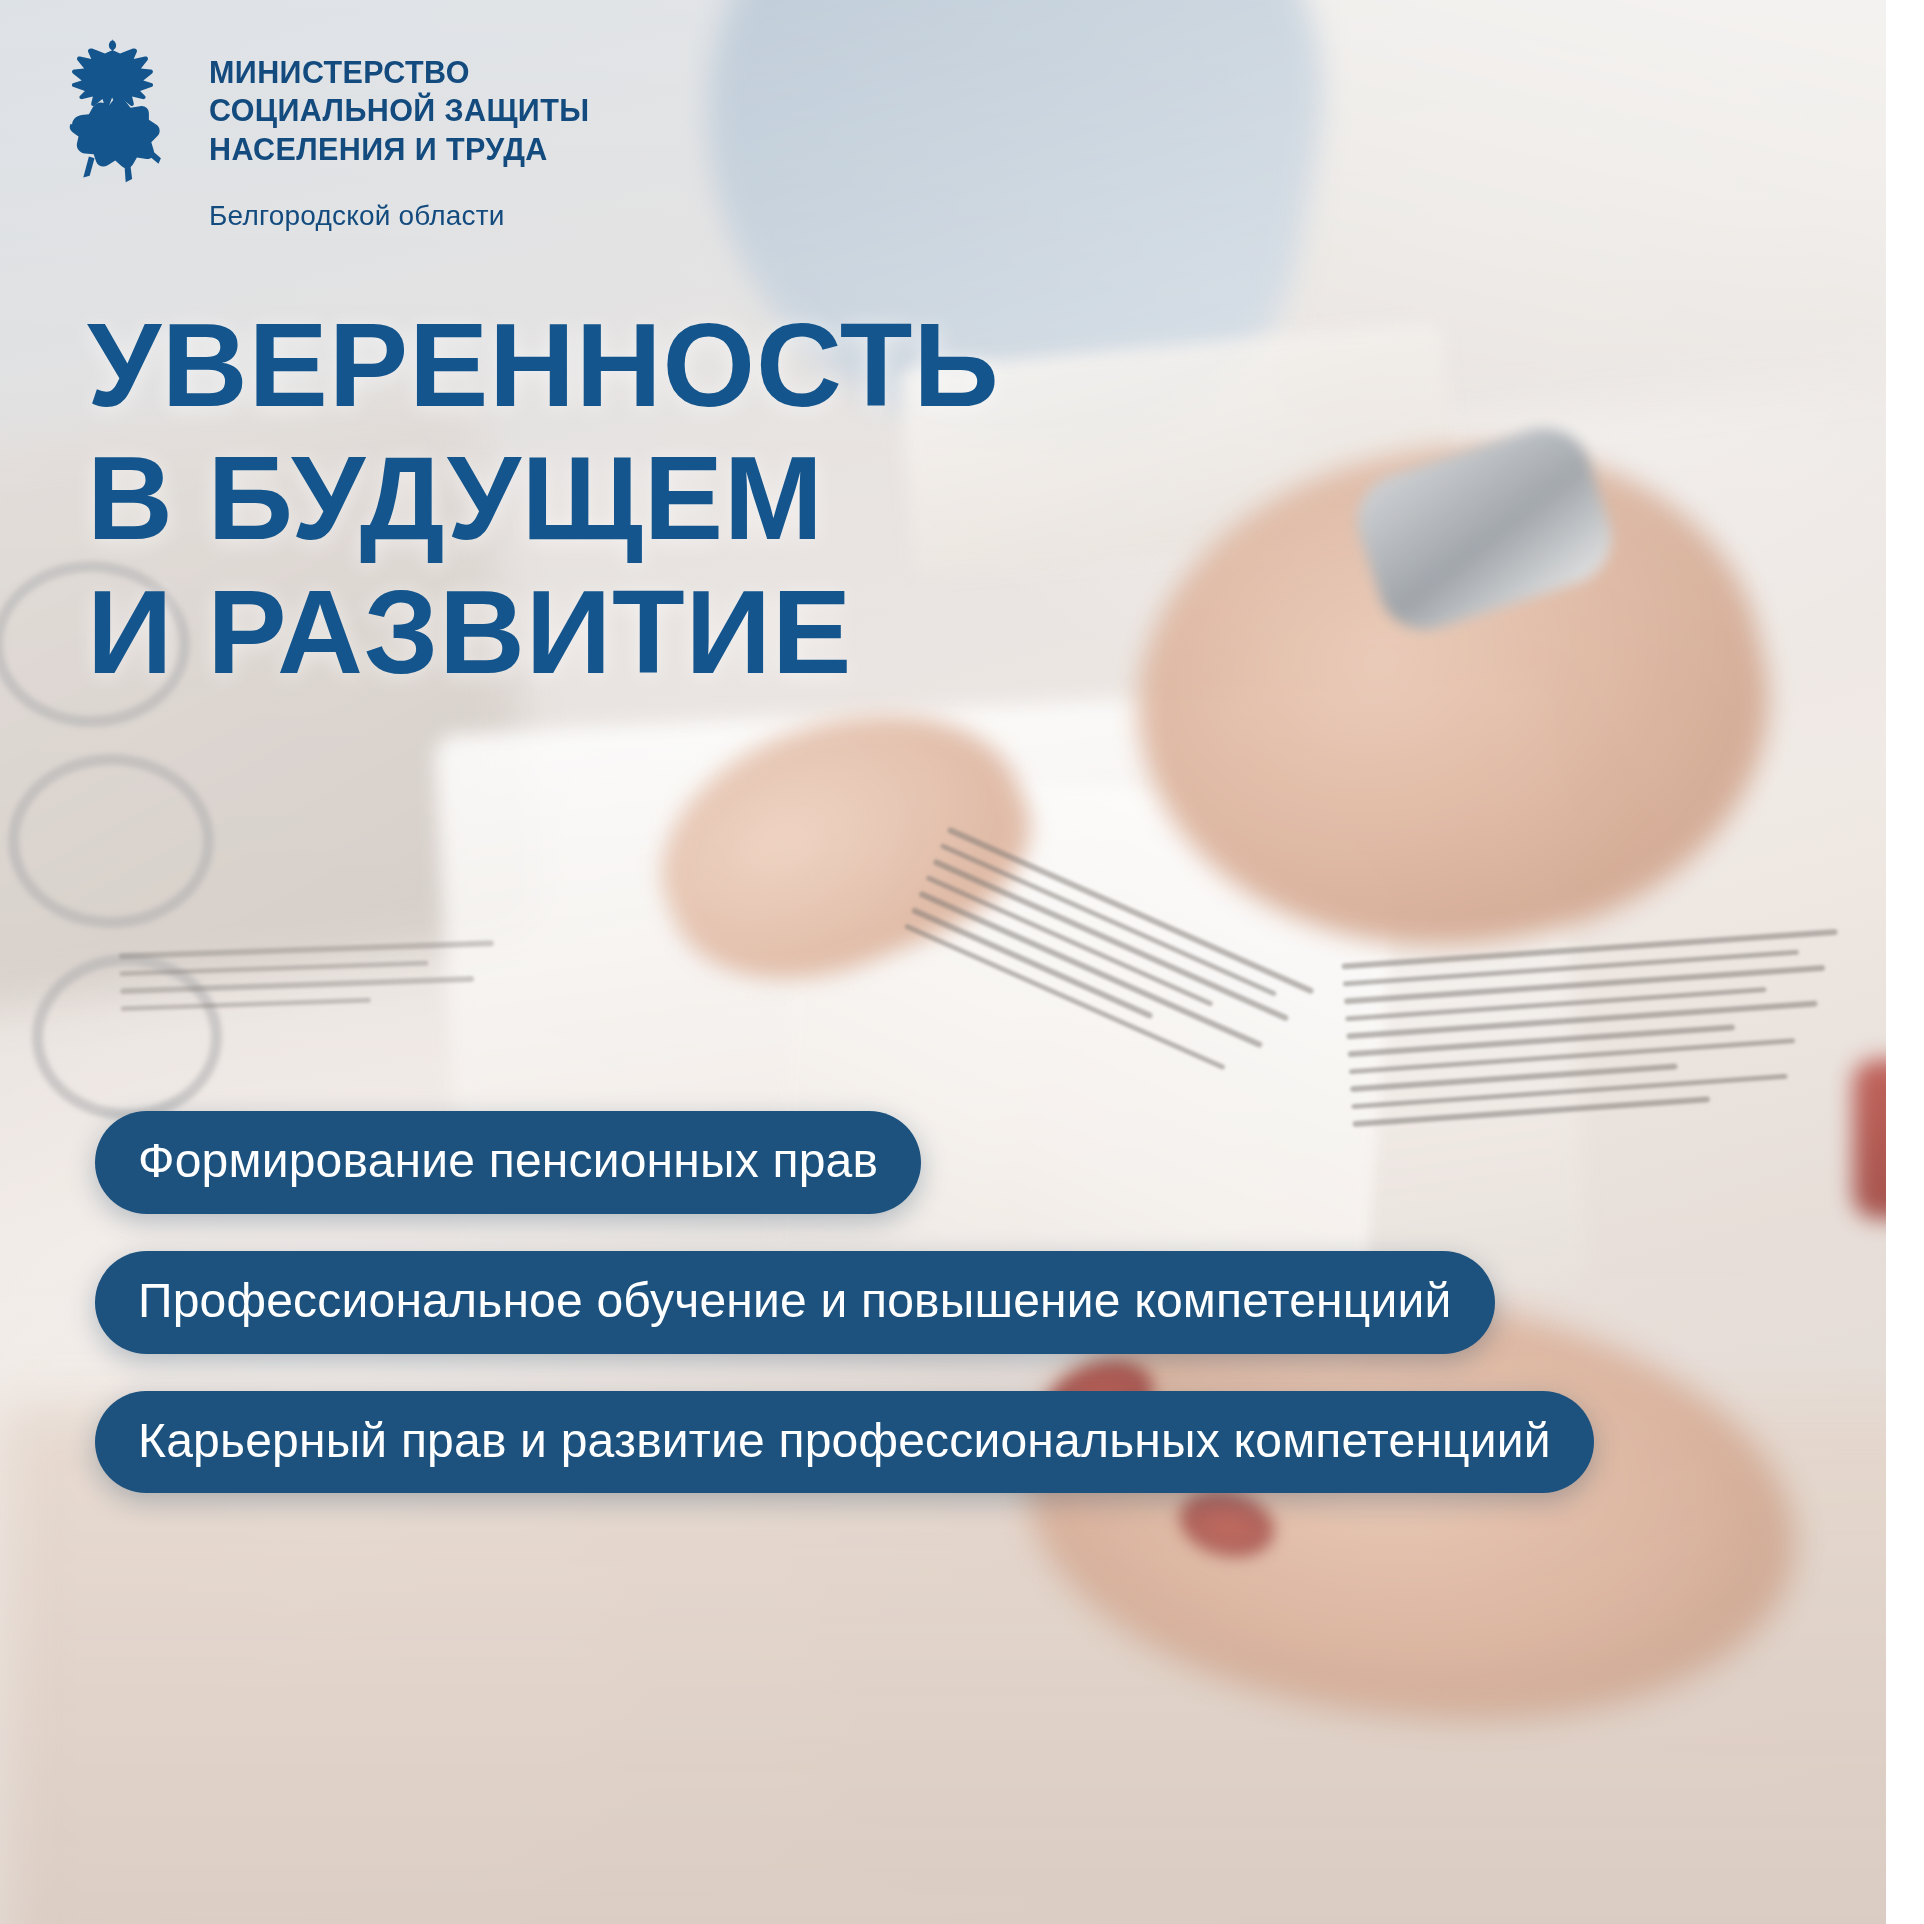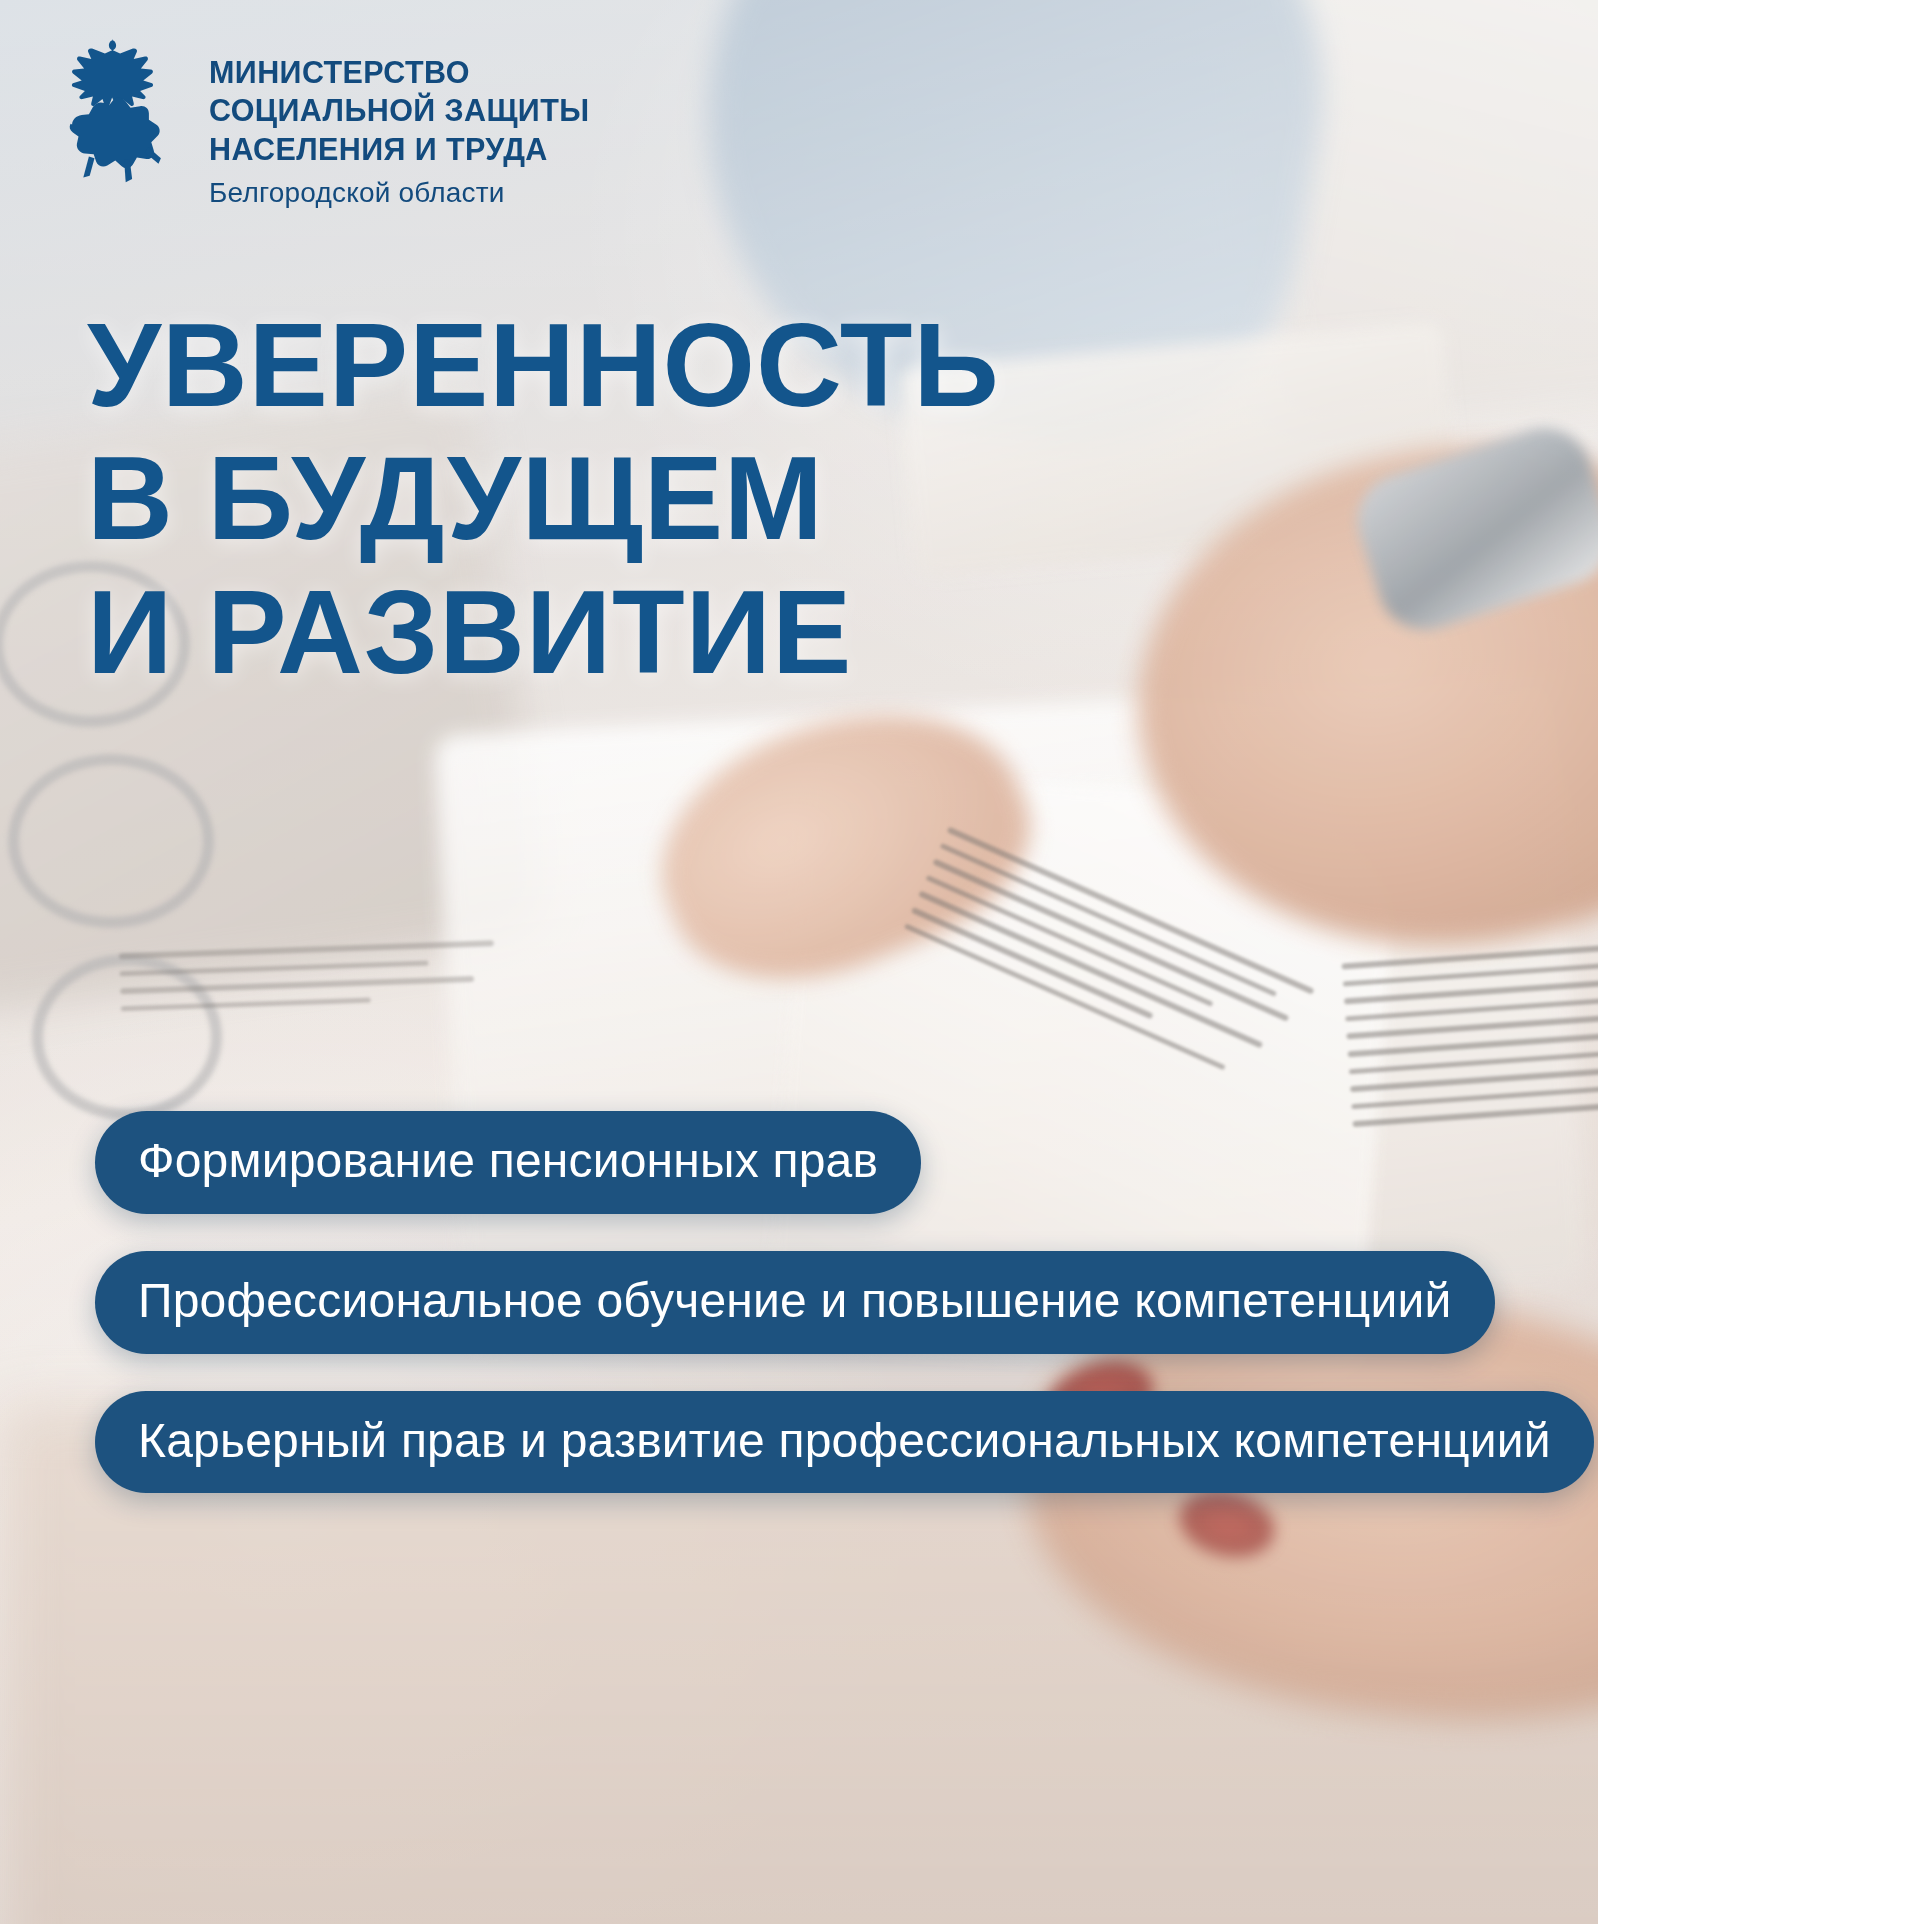--- a/index.html
+++ b/index.html
@@ -10,21 +10,21 @@
   body {
     width: 1925px;
     height: 1925px;
     overflow: hidden;
     font-family: "Liberation Sans", sans-serif;
   }
 
   
   .poster {
     position: relative;
-    width: 1598px;
+    width: 1886px;
     height: 1925px;
     overflow: hidden;
     background: #bef264;
   }
 
   
   .photo {
     position: absolute;
     inset: 0;
     overflow: hidden;
@@ -196,21 +196,21 @@
   }
   .logo-title {
     color: #134b7e;
     font-weight: 700;
     font-size: 30.5px;
     line-height: 1.27;
     letter-spacing: 0.4px;
     white-space: pre-line;
   }
   .logo-sub {
-    margin-top: 8px;
+    margin-top: 31px;
     color: #134b7e;
     font-weight: 400;
     font-size: 28px;
     letter-spacing: 0.2px;
   }
 
   
   .headline {
     position: absolute;
     left: 87px;

